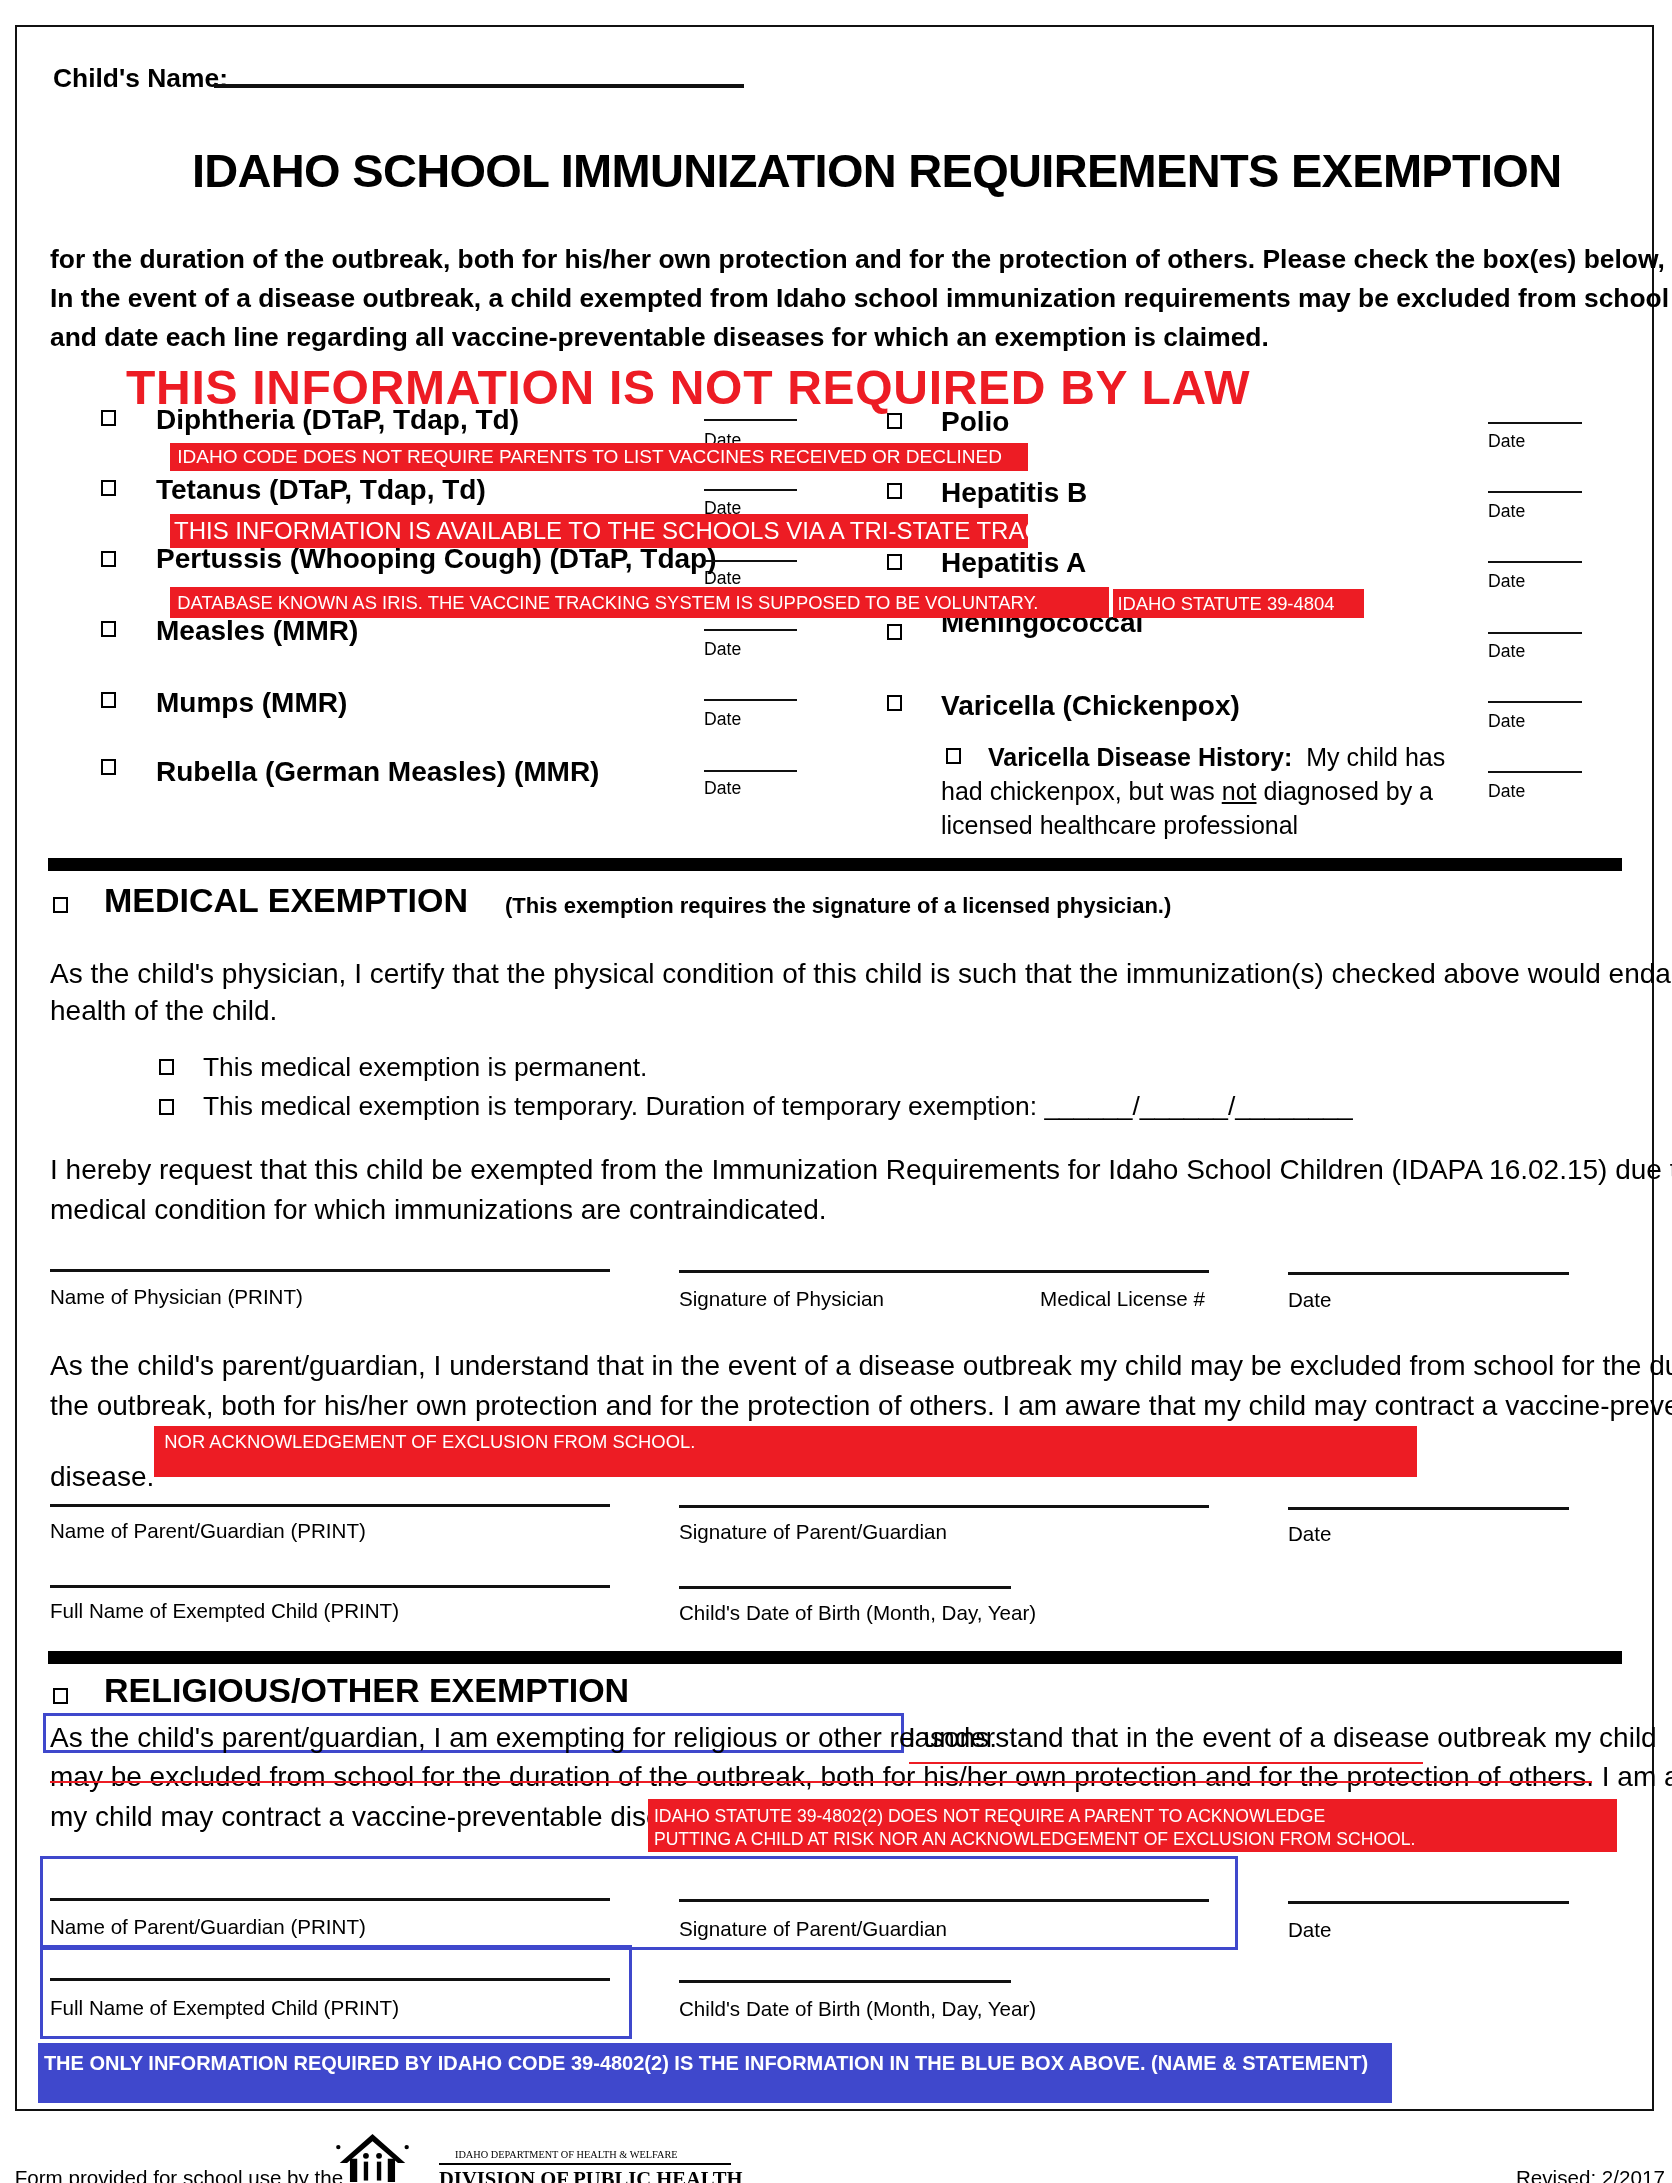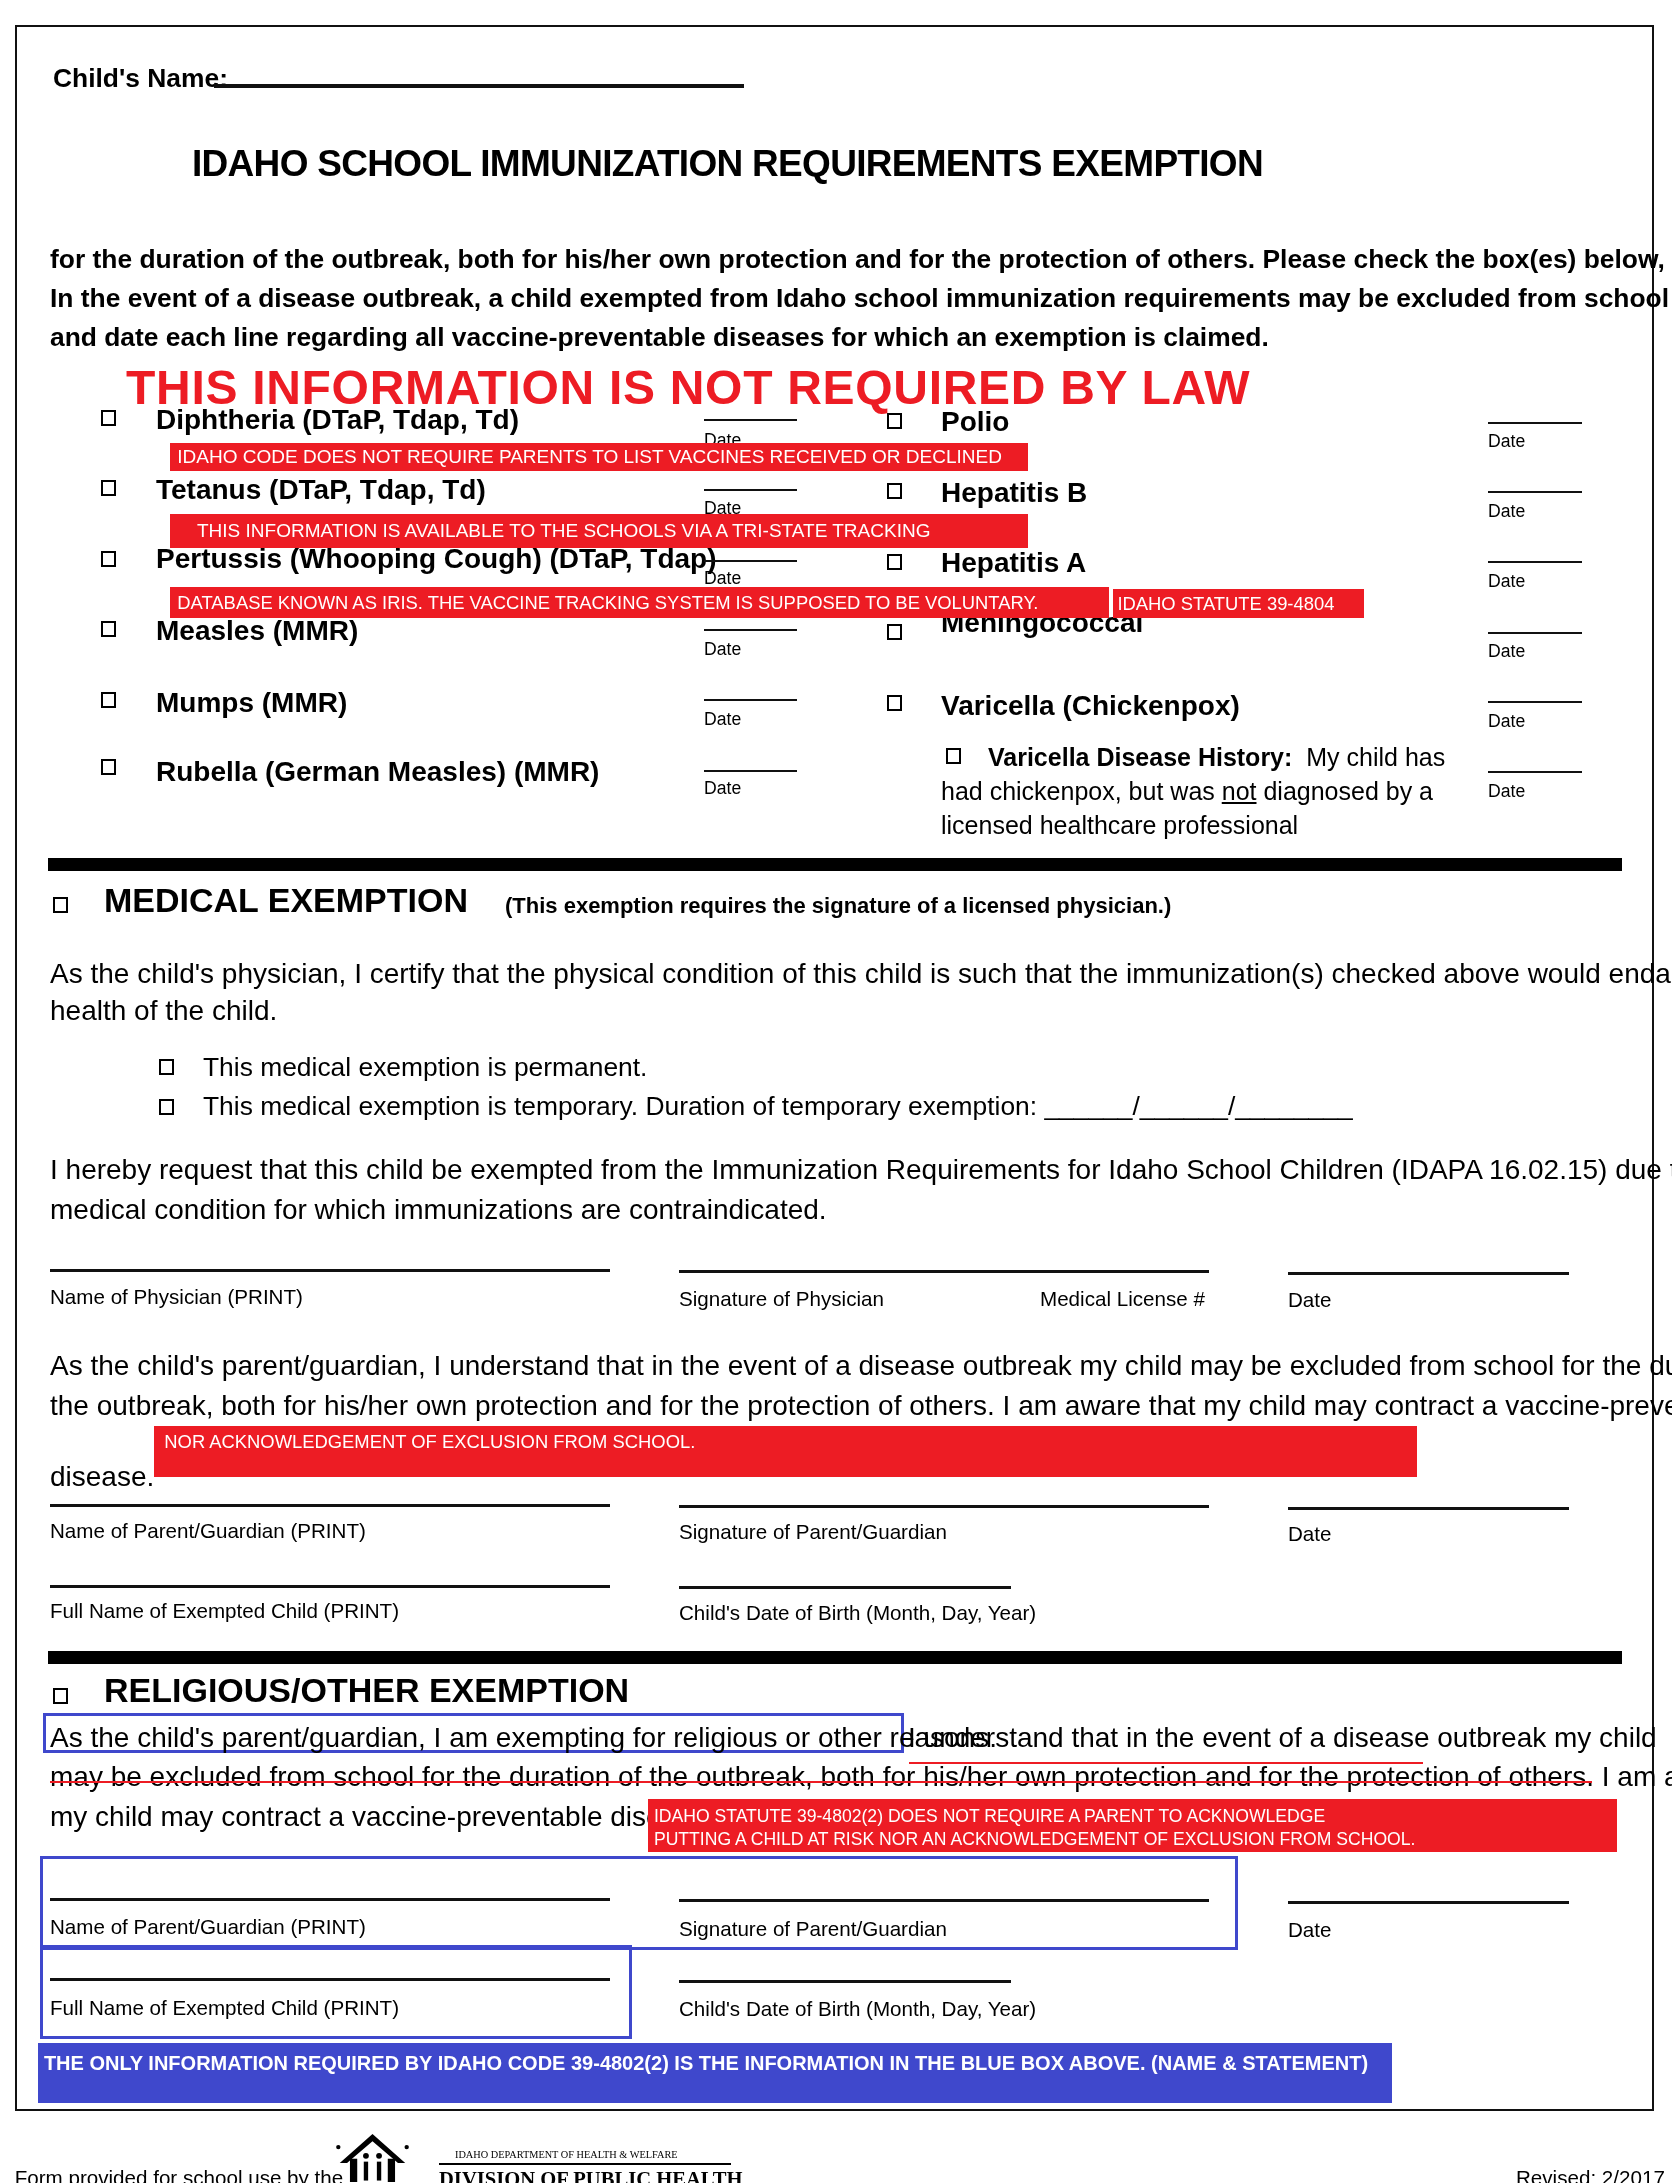--- a/index.html
+++ b/index.html
@@ -21,21 +21,21 @@
   .body-txt { position:absolute; font-size:28px; white-space:nowrap; }
 </style>
 </head>
 <body>
 
 <div class="frame"></div>
 
 <div class="abs b" style="left:53px;top:63px;font-size:26.4px;">Child's Name:</div>
 <div class="line" style="left:214px;top:84px;width:530px;height:3.7px;"></div>
 
-<div class="abs b" style="left:192px;top:143px;font-size:37px;letter-spacing:-0.7px;">IDAHO SCHOOL IMMUNIZATION REQUIREMENTS EXEMPTION</div>
+<div class="abs b" style="left:192px;top:143px;font-size:47px;letter-spacing:-0.7px;">IDAHO SCHOOL IMMUNIZATION REQUIREMENTS EXEMPTION</div>
 
 <div class="abs b" style="left:50px;top:240px;font-size:26.4px;line-height:39px;">
   <div>for the duration of the outbreak, both for his/her own protection and for the protection of others. Please check the box(es) below,</div>
   <div>In the event of a disease outbreak, a child exempted from Idaho school immunization requirements may be excluded from school</div>
   <div>and date each line regarding all vaccine-preventable diseases for which an exemption is claimed.</div>
 </div>
 
 <div class="redtxt" style="left:126px;top:360px;font-size:48px;letter-spacing:0.7px;">THIS INFORMATION IS NOT REQUIRED BY LAW</div>
 
 <div class="cb" style="left:101px;top:410px;"></div>
@@ -99,21 +99,21 @@
   <span>My child has</span>
 </div>
 <div class="abs" style="left:941px;top:777px;font-size:25px;white-space:nowrap;">
   <span>had chickenpox, but was </span><span style="text-decoration:underline;">not</span><span> diagnosed by a</span>
 </div>
 <div class="abs" style="left:941px;top:811px;font-size:25px;white-space:nowrap;">licensed healthcare professional</div>
 <div class="line" style="left:1488px;top:771px;width:94px;height:2.2px;"></div>
 <div class="date-lbl" style="left:1488px;top:781px;">Date</div>
 
 <div class="red" style="left:170px;top:443px;width:858px;height:28px;font-size:19px;line-height:28px;padding-left:7.3px;box-sizing:border-box;">IDAHO CODE DOES NOT REQUIRE PARENTS TO LIST VACCINES RECEIVED OR DECLINED</div>
-<div class="red" style="left:170px;top:514px;width:858px;height:34px;font-size:19px;line-height:34px;padding-left:27px;box-sizing:border-box;">THIS INFORMATION IS AVAILABLE TO THE SCHOOLS VIA A TRI-STATE TRACKING</div>
+<div class="red" style="left:170px;top:514px;width:858px;height:34px;font-size:24px;line-height:34px;padding-left:4px;box-sizing:border-box;">THIS INFORMATION IS AVAILABLE TO THE SCHOOLS VIA A TRI-STATE TRACKING</div>
 <div class="red" style="left:170px;top:587px;width:939px;height:31px;font-size:18.4px;line-height:31px;padding-left:7.3px;box-sizing:border-box;">
   <span>DATABASE KNOWN AS IRIS. THE VACCINE TRACKING SYSTEM IS SUPPOSED TO BE VOLUNTARY.</span>
 </div>
 <div class="red" style="left:1113px;top:589px;width:251px;height:29px;font-size:18.4px;line-height:29px;padding-left:4.4px;box-sizing:border-box;">IDAHO STATUTE 39-4804</div>
 
 <div class="thick" style="left:48px;top:858px;width:1574px;height:13.2px;"></div>
 
 <div class="cb" style="left:53px;top:897px;"></div>
 <div class="abs b" style="left:104px;top:881px;font-size:34px;">MEDICAL EXEMPTION</div>
 <div class="abs b" style="left:505px;top:893px;font-size:22px;">(This exemption requires the signature of a licensed physician.)</div>

